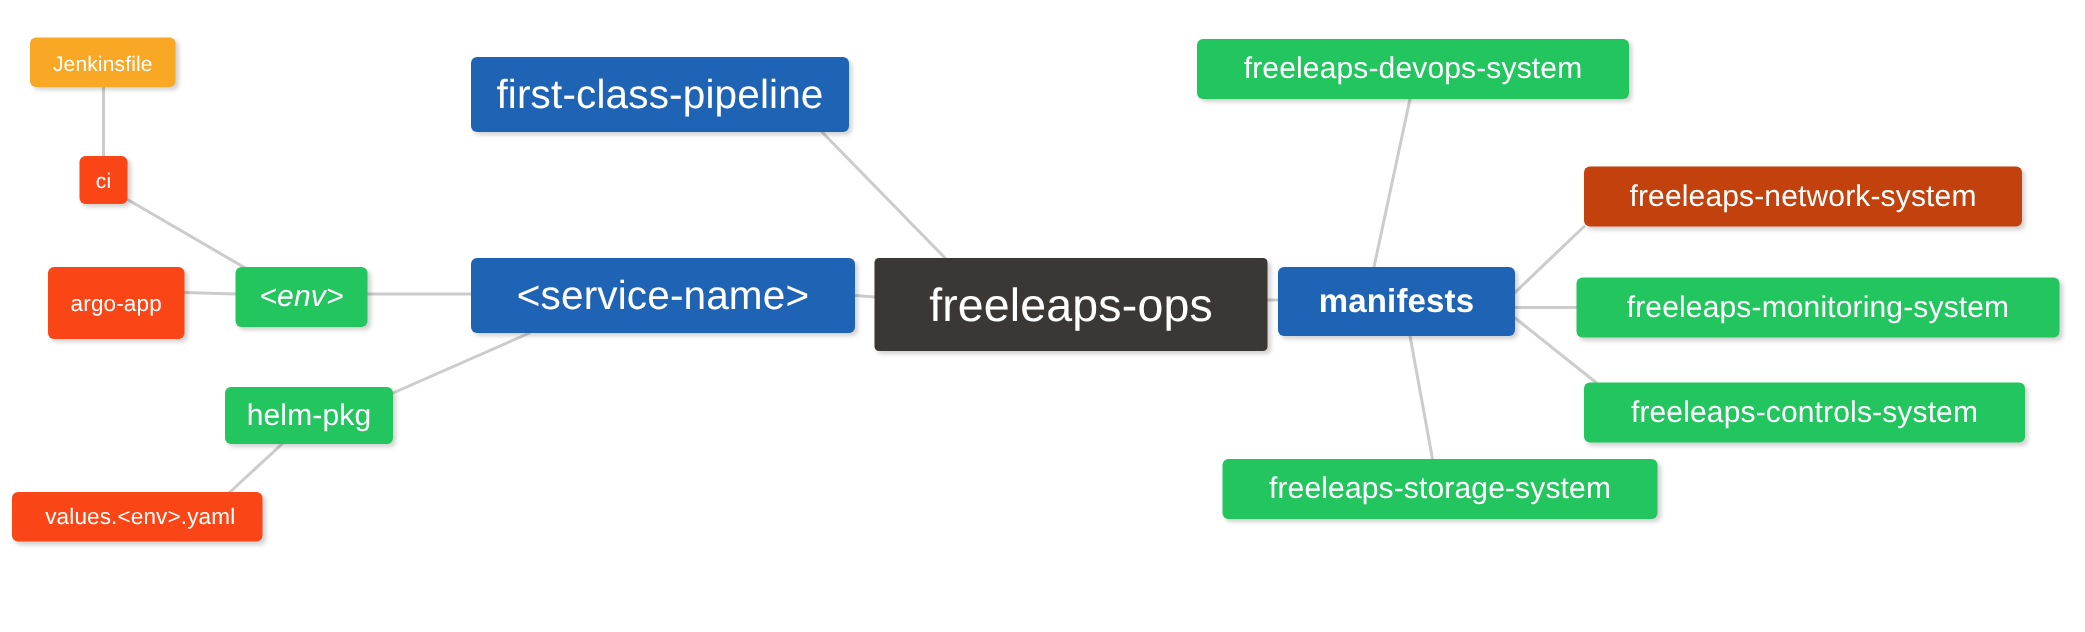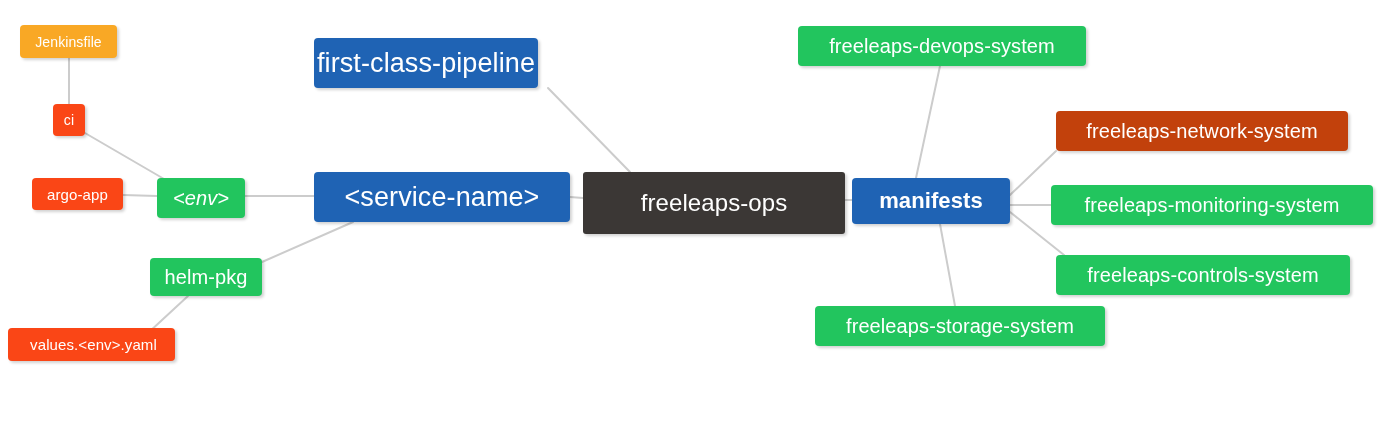--- a/index.html
+++ b/index.html
@@ -36,21 +36,21 @@
     border-radius: 4px;
     white-space: nowrap;
     box-shadow: 2px 2px 3px rgba(0,0,0,0.18);
     letter-spacing: 0.1px;
     line-height: 1;
     padding: 0 12px;
   }
   .node.root {
     border-radius: 3px;
   }
-  .size-root   { font-size: 24px; align-items: center; }
+  .size-root   { font-size: 31px; align-items: center; }
   .size-major  { font-size: 27px; }
   .size-mid    { font-size: 22px; }
   .size-small  { font-size: 20px; }
   .size-tiny   { font-size: 15px; }
   .size-micro  { font-size: 14px; }
 </style>
 </head>
 <body>
 
 <div id="canvas">
@@ -70,39 +70,39 @@
       <line x1="1010" y1="212" x2="1064" y2="255" stroke="#cccccc" stroke-width="2" stroke-linecap="round"></line>
       <line x1="940" y1="224" x2="955" y2="306" stroke="#cccccc" stroke-width="2" stroke-linecap="round"></line>
     </svg>
   <div id="nodes">
       <div class="node size-root root" style="left: 583px; top: 172px; width: 262px; height: 62px; background: rgb(59, 55, 53);">
         <span>freeleaps-ops</span>
       </div>
       <div class="node size-major" style="left: 314px; top: 172px; width: 256px; height: 50px; background: rgb(31, 99, 180);">
         <span>&lt;service-name&gt;</span>
       </div>
-      <div class="node size-major" style="left: 314px; top: 38px; width: 224px; height: 50px; background: rgb(31, 99, 180);">
+      <div class="node size-major" style="left: 314px; top: 38px; width: 252px; height: 50px; background: rgb(31, 99, 180);">
         <span>first-class-pipeline</span>
       </div>
       <div class="node size-mid" style="left: 852px; top: 178px; width: 158px; height: 46px; background: rgb(31, 99, 180); font-weight: bold;">
         <span>manifests</span>
       </div>
       <div class="node size-small" style="left: 157px; top: 178px; width: 88px; height: 40px; background: rgb(34, 197, 94); font-style: italic;">
         <span>&lt;env&gt;</span>
       </div>
       <div class="node size-small" style="left: 150px; top: 258px; width: 112px; height: 38px; background: rgb(34, 197, 94); text-align: center;">
         <span>helm-pkg</span>
       </div>
       <div class="node size-micro" style="left: 20px; top: 25px; width: 97px; height: 33px; background: rgb(249, 168, 37);">
         <span>Jenkinsfile</span>
       </div>
       <div class="node size-micro" style="left: 53px; top: 104px; width: 32px; height: 32px; background: rgb(250, 70, 22);">
         <span>ci</span>
       </div>
-      <div class="node size-tiny" style="left: 32px; top: 178px; width: 91px; height: 32px; background: rgb(250, 70, 22);">
+      <div class="node size-tiny" style="left: 32px; top: 178px; width: 91px; height: 48px; background: rgb(250, 70, 22);">
         <span>argo-app</span>
       </div>
       <div class="node size-tiny" style="left: 8px; top: 328px; width: 167px; height: 33px; background: rgb(250, 70, 22); padding-left: 16px;">
         <span>values.&lt;env&gt;.yaml</span>
       </div>
       <div class="node size-small" style="left: 798px; top: 26px; width: 288px; height: 40px; background: rgb(34, 197, 94);">
         <span>freeleaps-devops-system</span>
       </div>
       <div class="node size-small" style="left: 1056px; top: 111px; width: 292px; height: 40px; background: #c2410c;">
         <span>freeleaps-network-system</span>

